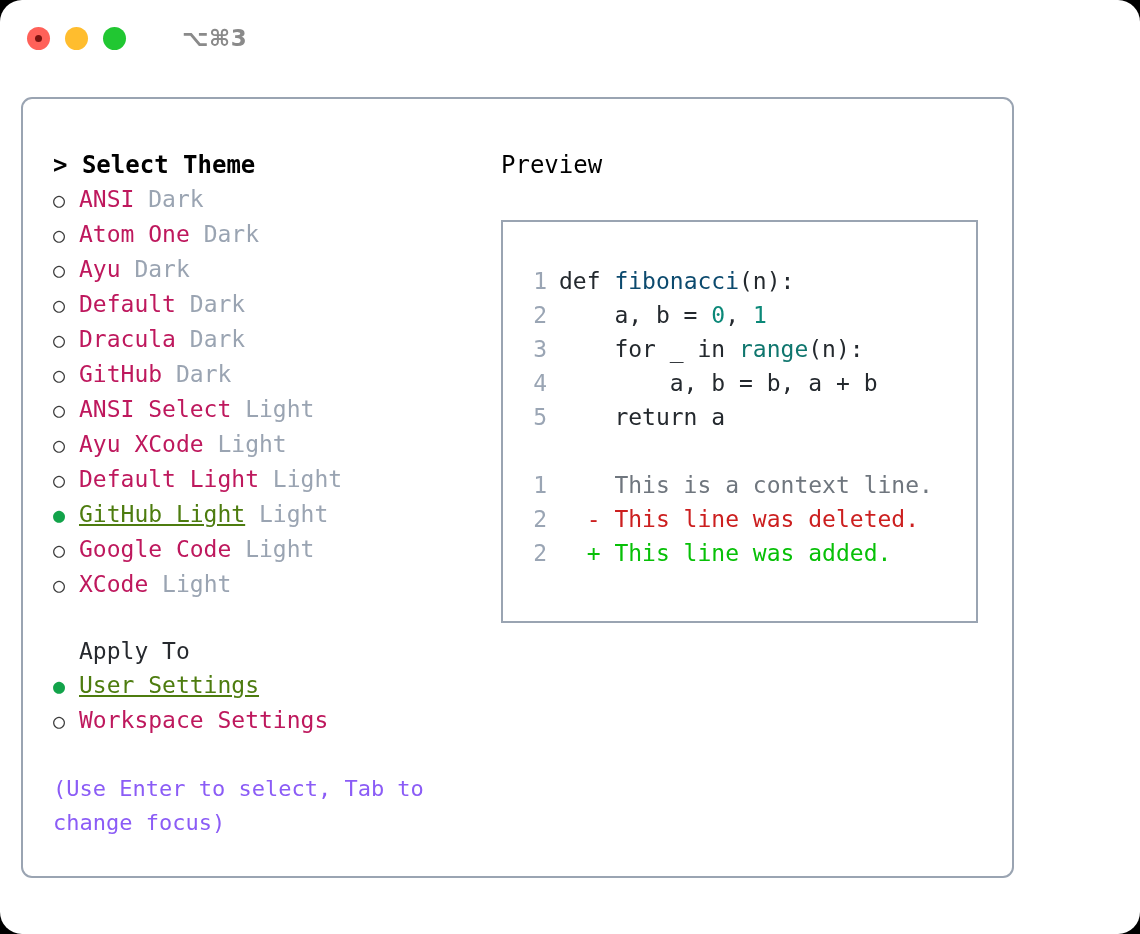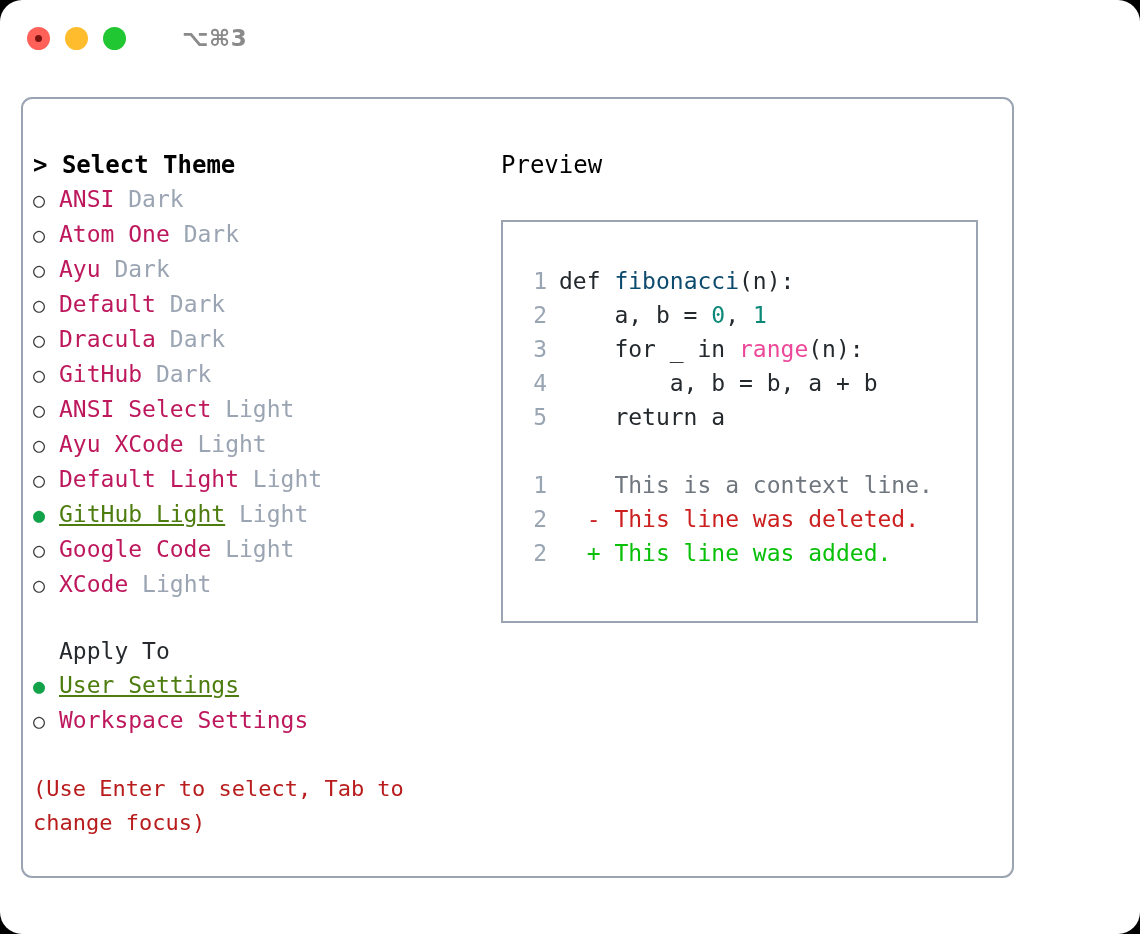--- a/index.html
+++ b/index.html
@@ -91,21 +91,21 @@
     position: absolute;
     left: 0;
     top: 0;
     width: 100%;
     height: 100%;
   }
 
   
   .left-col {
     position: absolute;
-    left: 10px;
+    left: 30px;
     top: 49px;
     width: 450px;
   }
 
   .list-header {
     font-size: 24px;
     font-weight: 700;
     color: #000000;
     line-height: 34px;
     white-space: pre;
@@ -135,21 +135,21 @@
     font-size: 23px;
     color: #26292e;
     line-height: 34px;
     padding-left: 26px;
     white-space: pre;
   }
 
   .hint {
     margin-top: 34px;
     font-size: 22px;
-    color: #b91c1c;
+    color: #8b5cf6;
     line-height: 34px;
     width: 400px;
   }
 
   
   .right-col {
     position: absolute;
     left: 478px;
     top: 49px;
     width: 500px;
@@ -186,21 +186,21 @@
     flex: 0 0 30px;
     width: 30px;
     text-align: right;
     color: #9aa5b4;
     margin-right: 12px;
   }
   .code-text { color: #24292e; }
 
   .tok-fn    { color: #0c4a6e; }
   .tok-num   { color: #0b8878; }
-  .tok-blt   { color: #ec4899; }
+  .tok-blt   { color: #0f766e; }
 
   .diff-gap  { height: 34px; }
   .diff-ctx  { color: #6f767e; }
   .diff-del  { color: #cc1f1f; }
   .diff-add  { color: #07c007; }
 </style>
 </head>
 <body>
 
 <div class="window">

